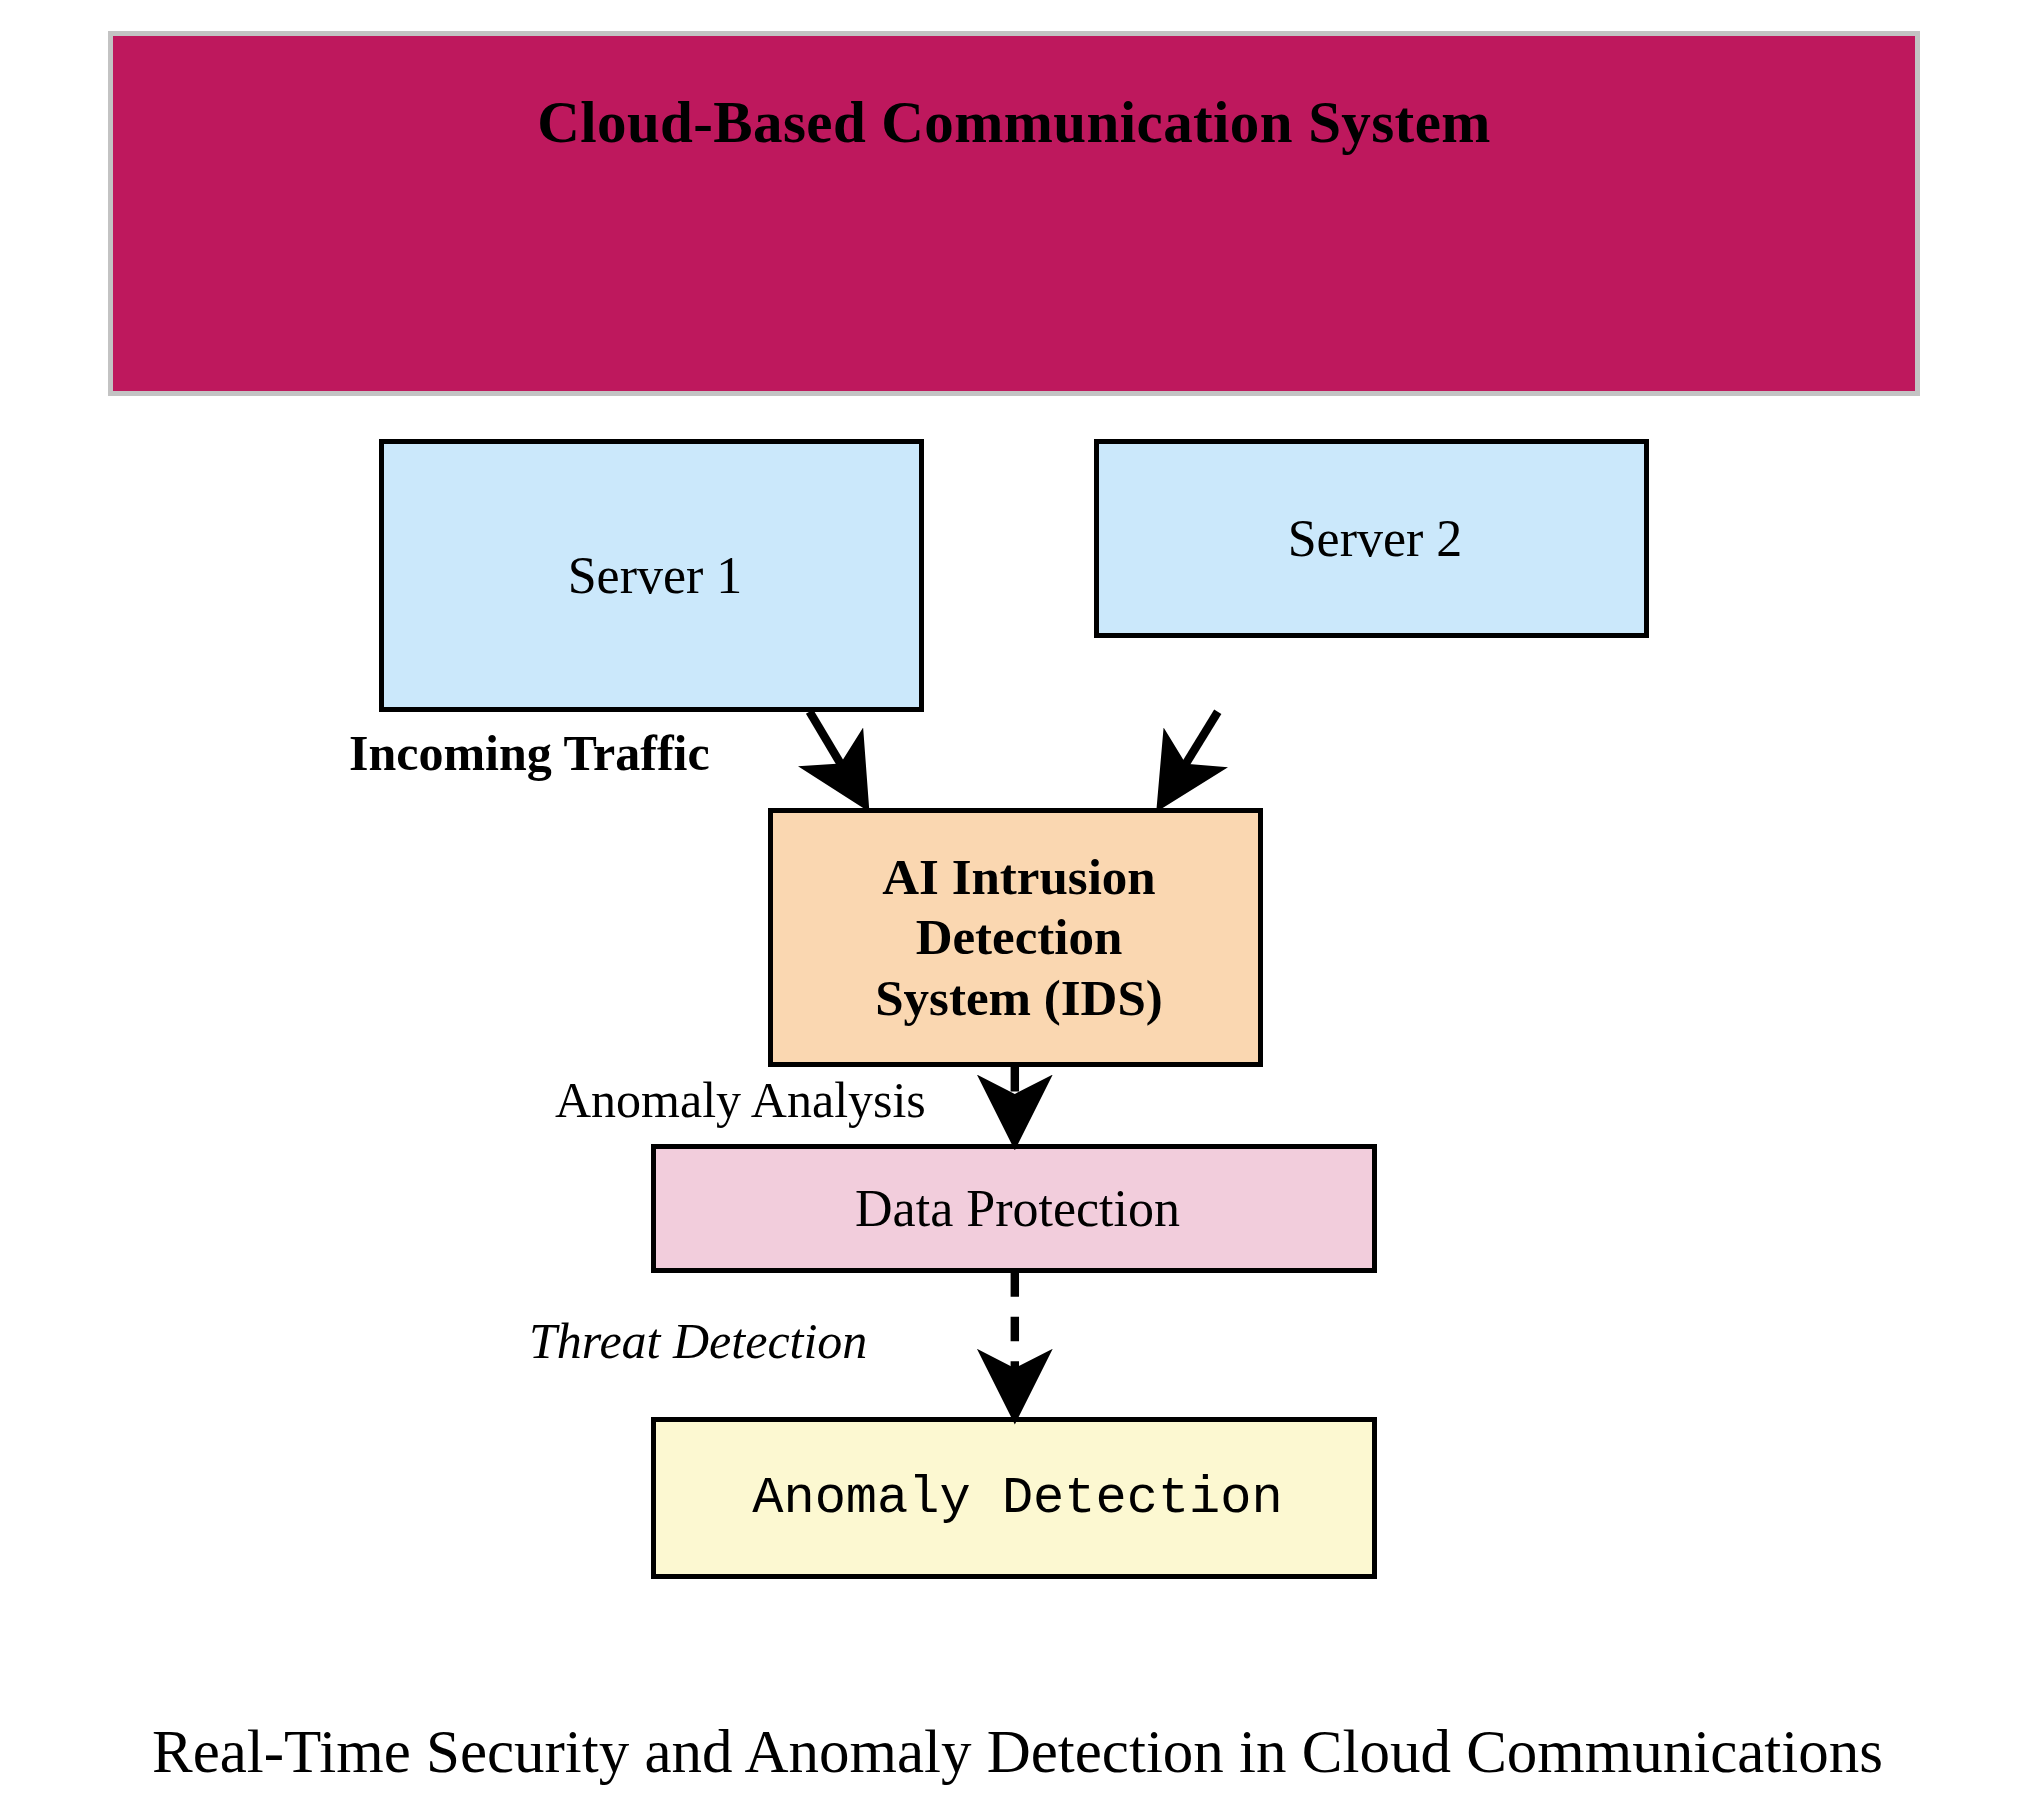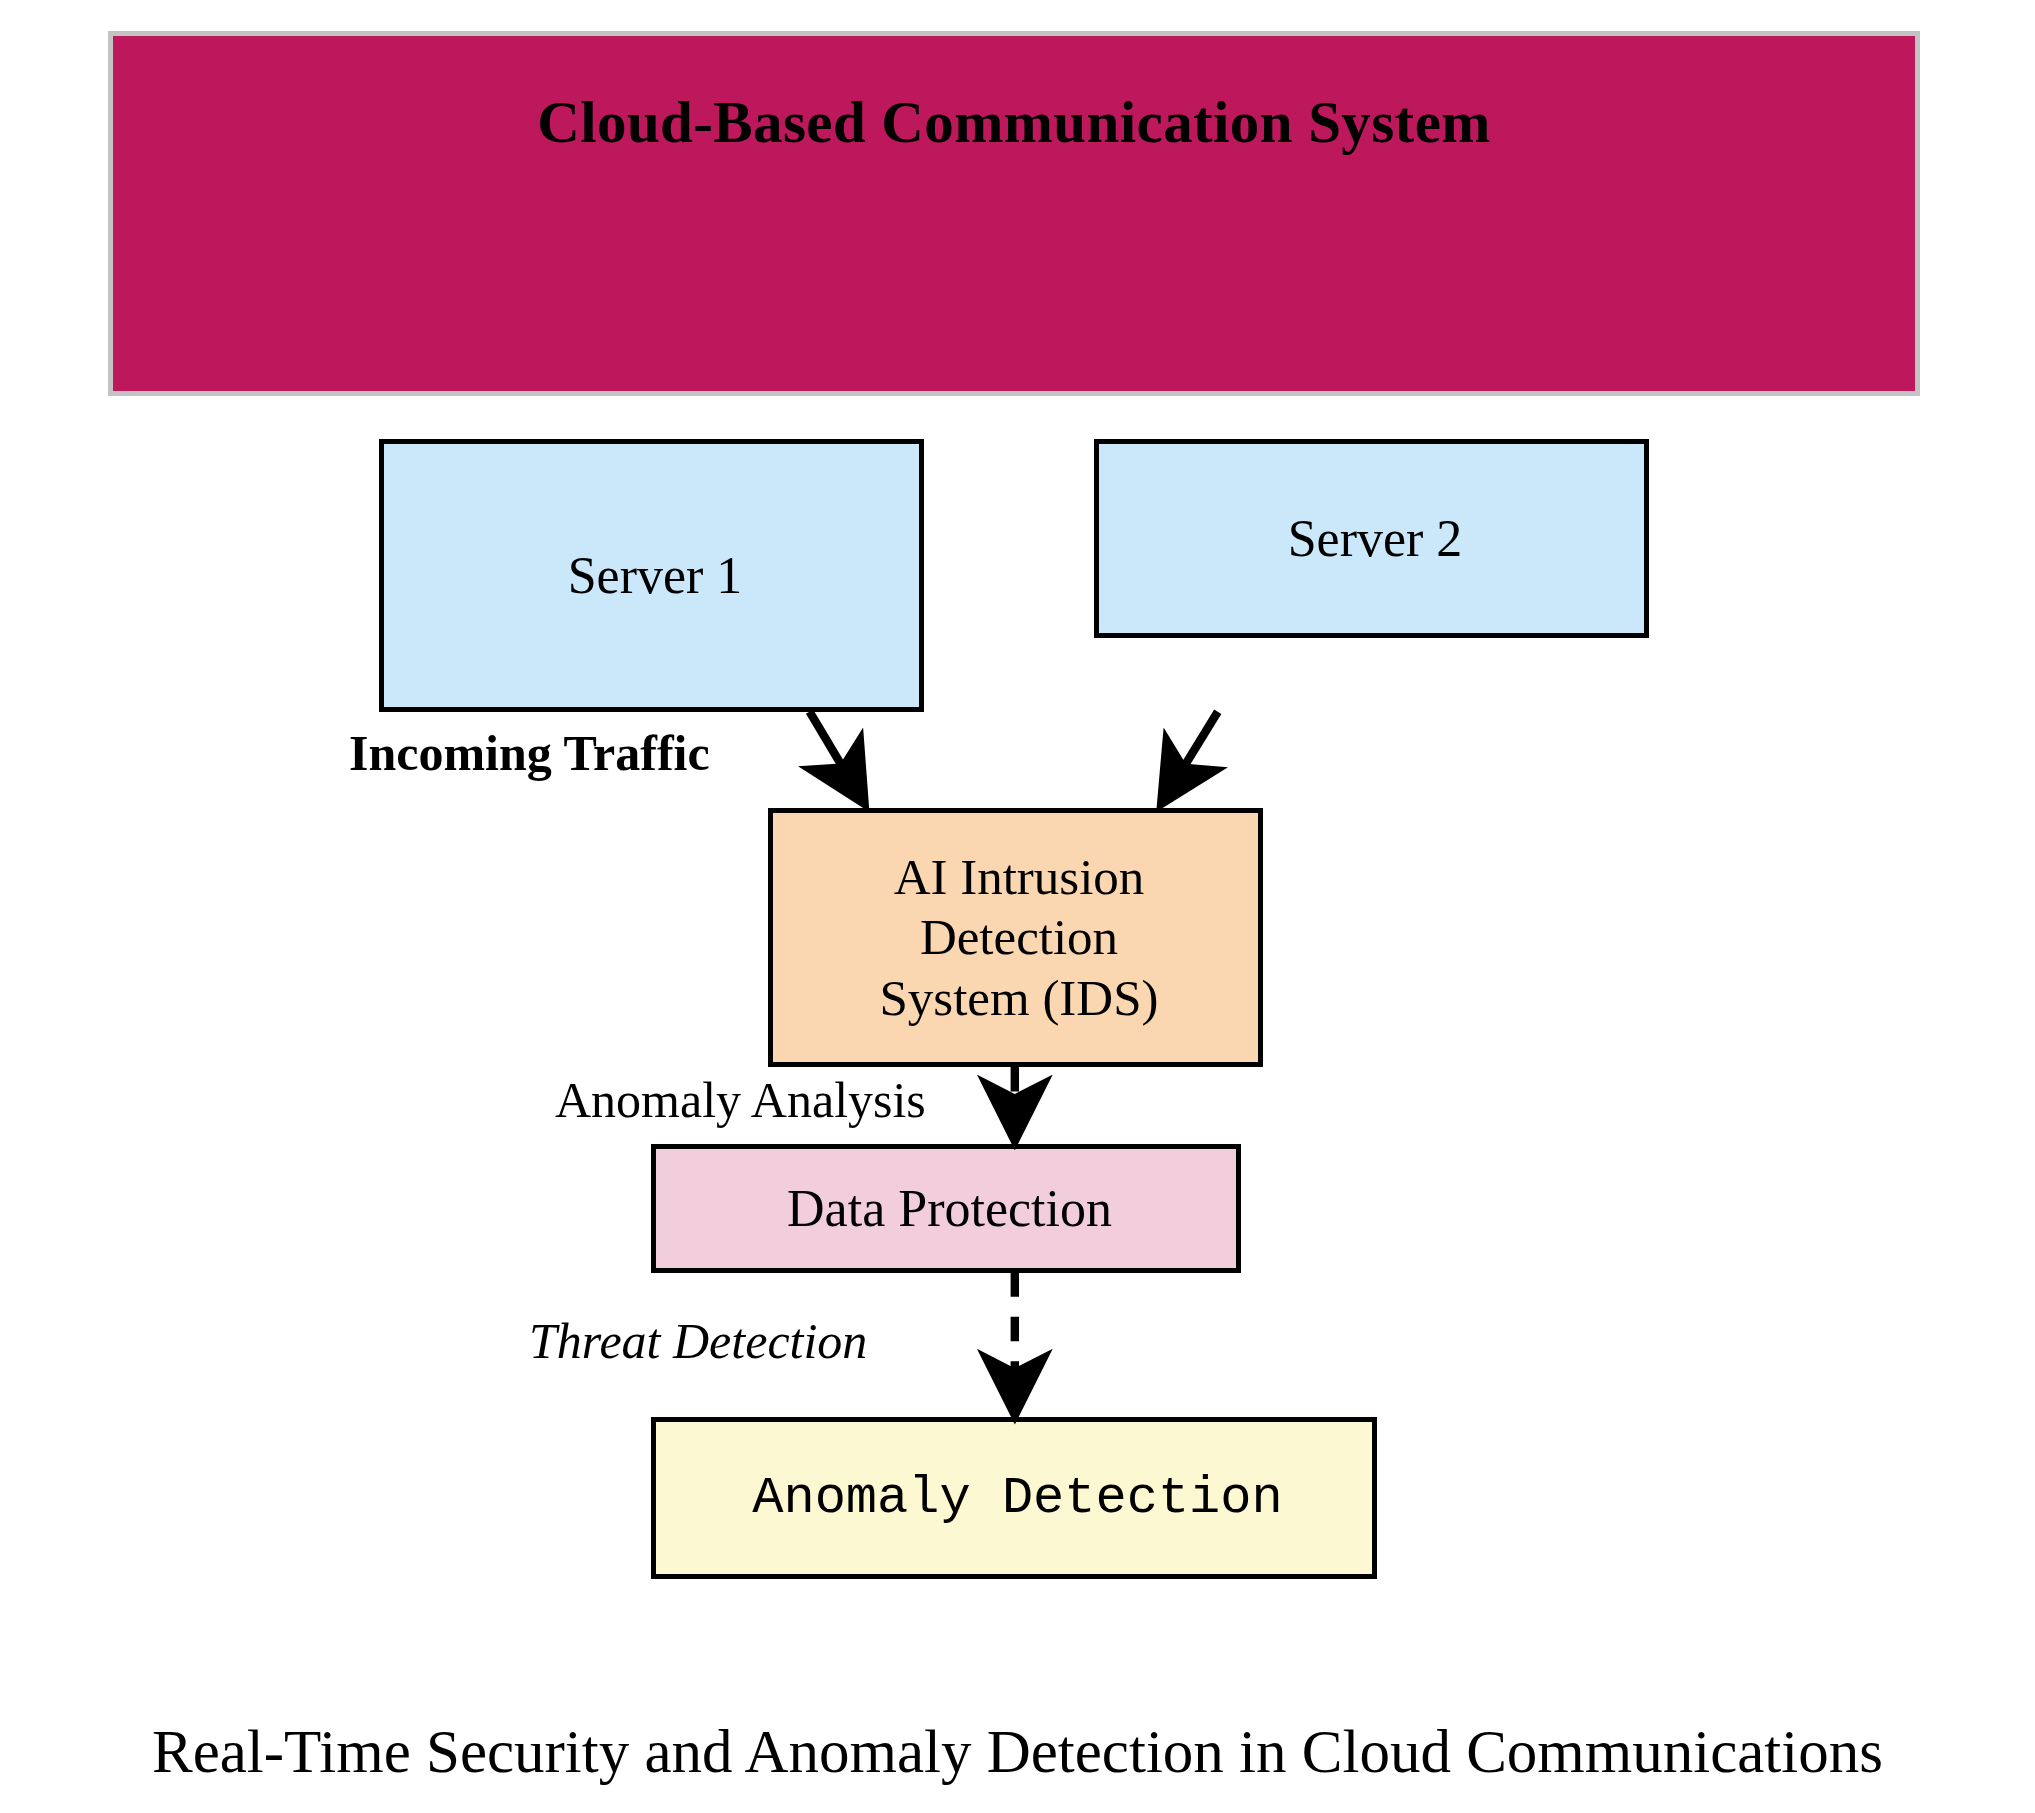--- a/index.html
+++ b/index.html
@@ -84,25 +84,26 @@
     font-size: 52px;
   }
   .node-ids {
     left: 768px;
     top: 808px;
     width: 495px;
     height: 259px;
     background: #fad7b1;
     font-size: 51px;
     line-height: 1.18;
+    font-weight: bold;
   }
   .node-dataprotection {
     left: 651px;
     top: 1144px;
-    width: 590px;
+    width: 726px;
     height: 129px;
     background: #f2cddc;
     font-size: 52px;
   }
   .node-anomaly {
     left: 651px;
     top: 1417px;
     width: 726px;
     height: 162px;
     background: #fcf8d1;

